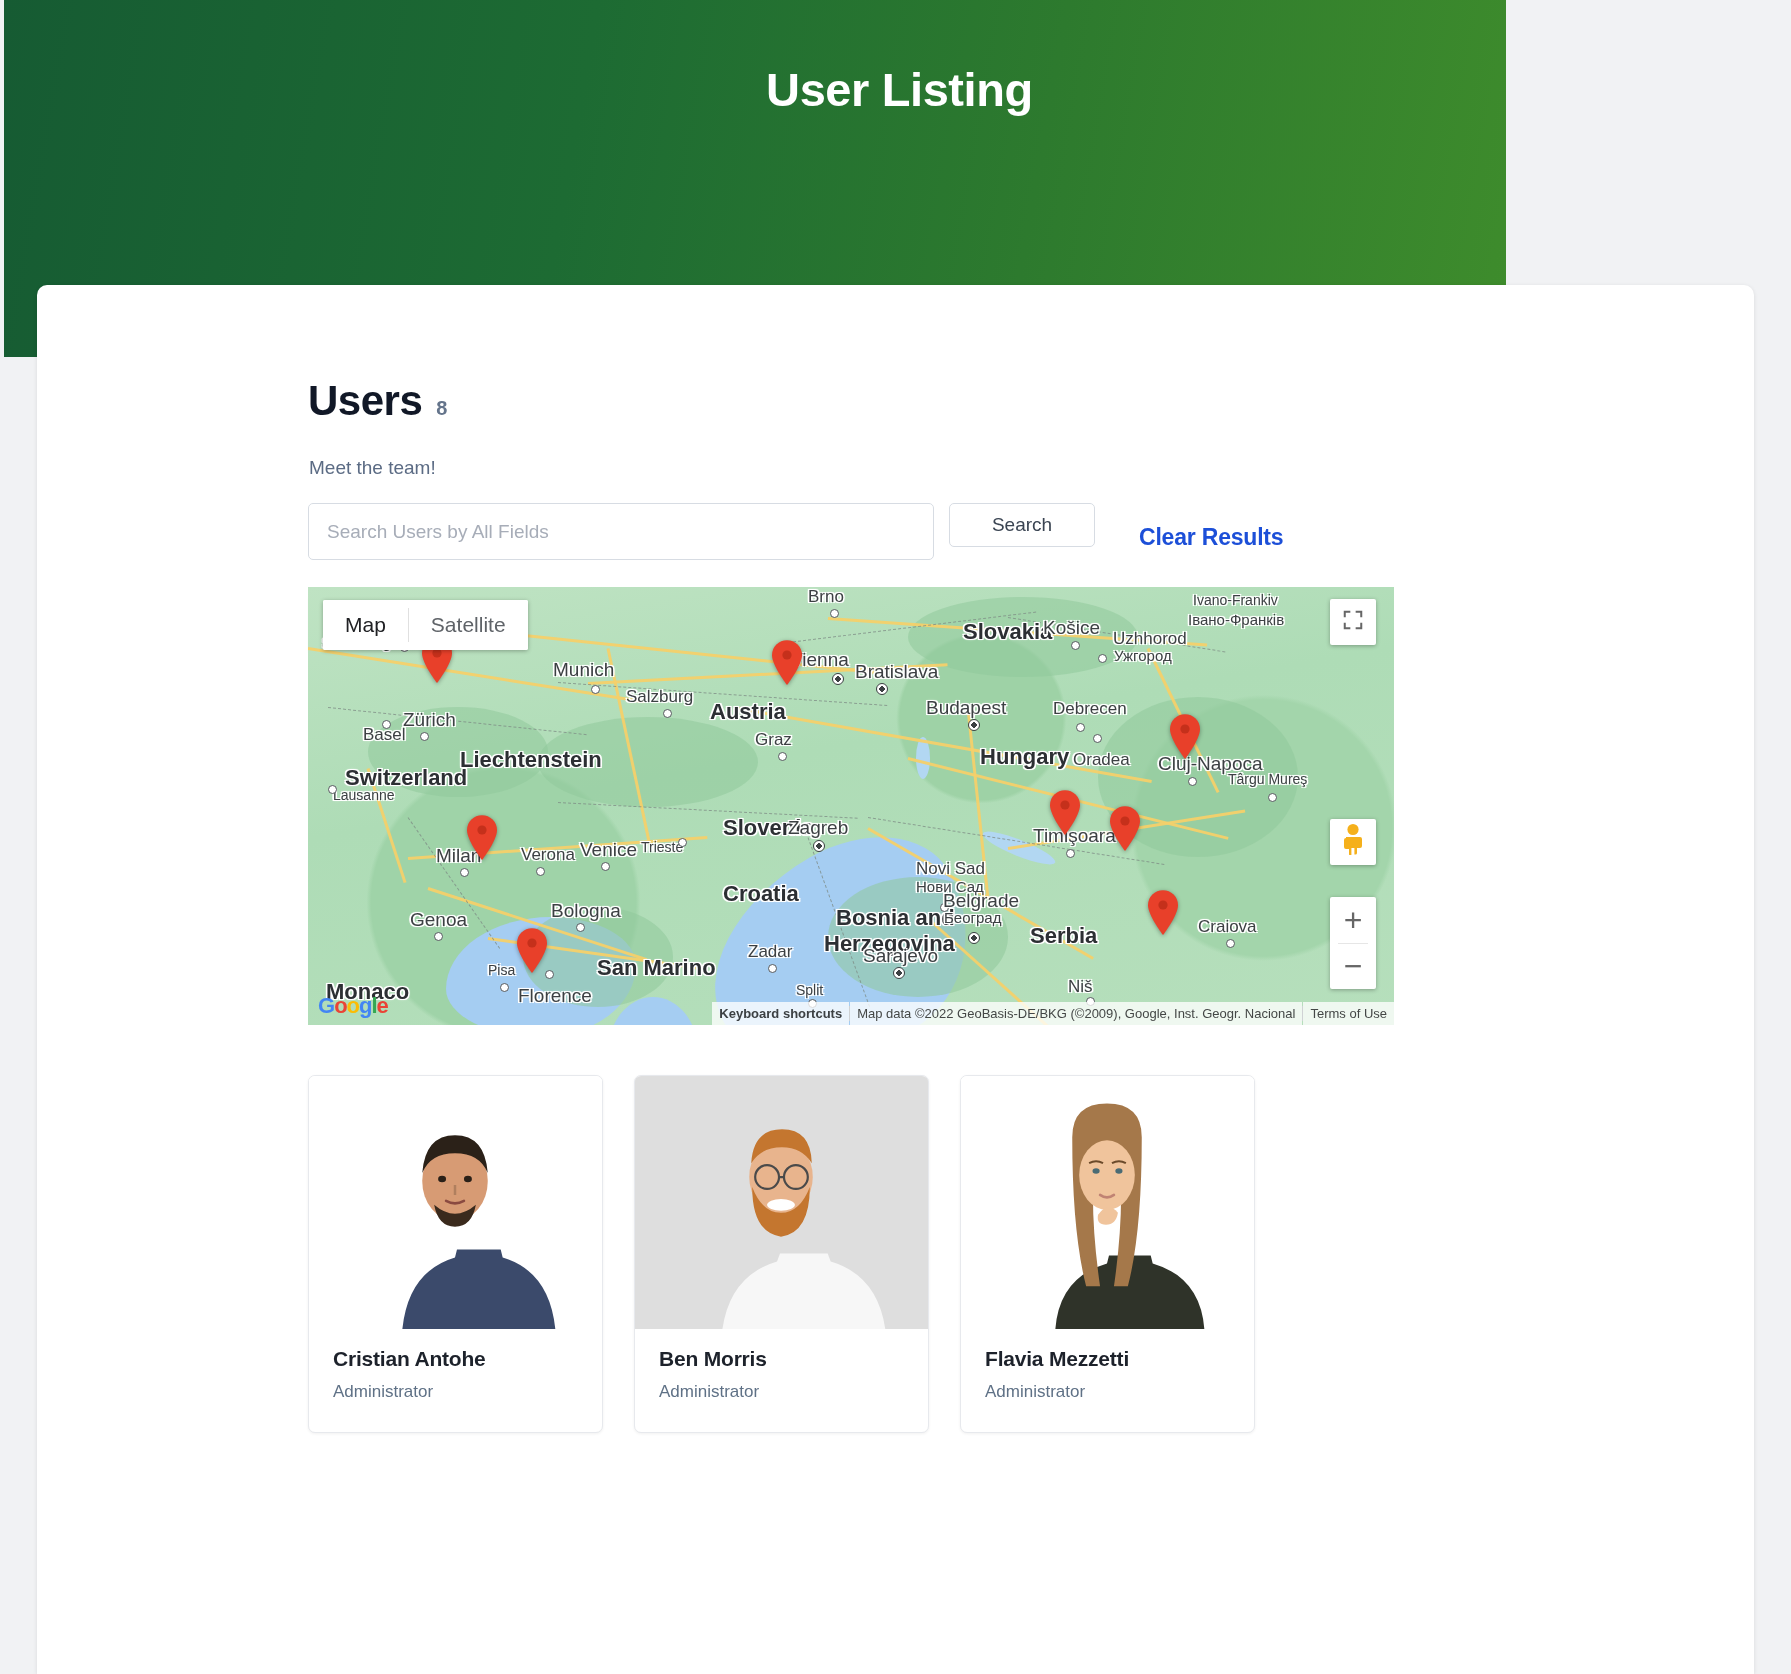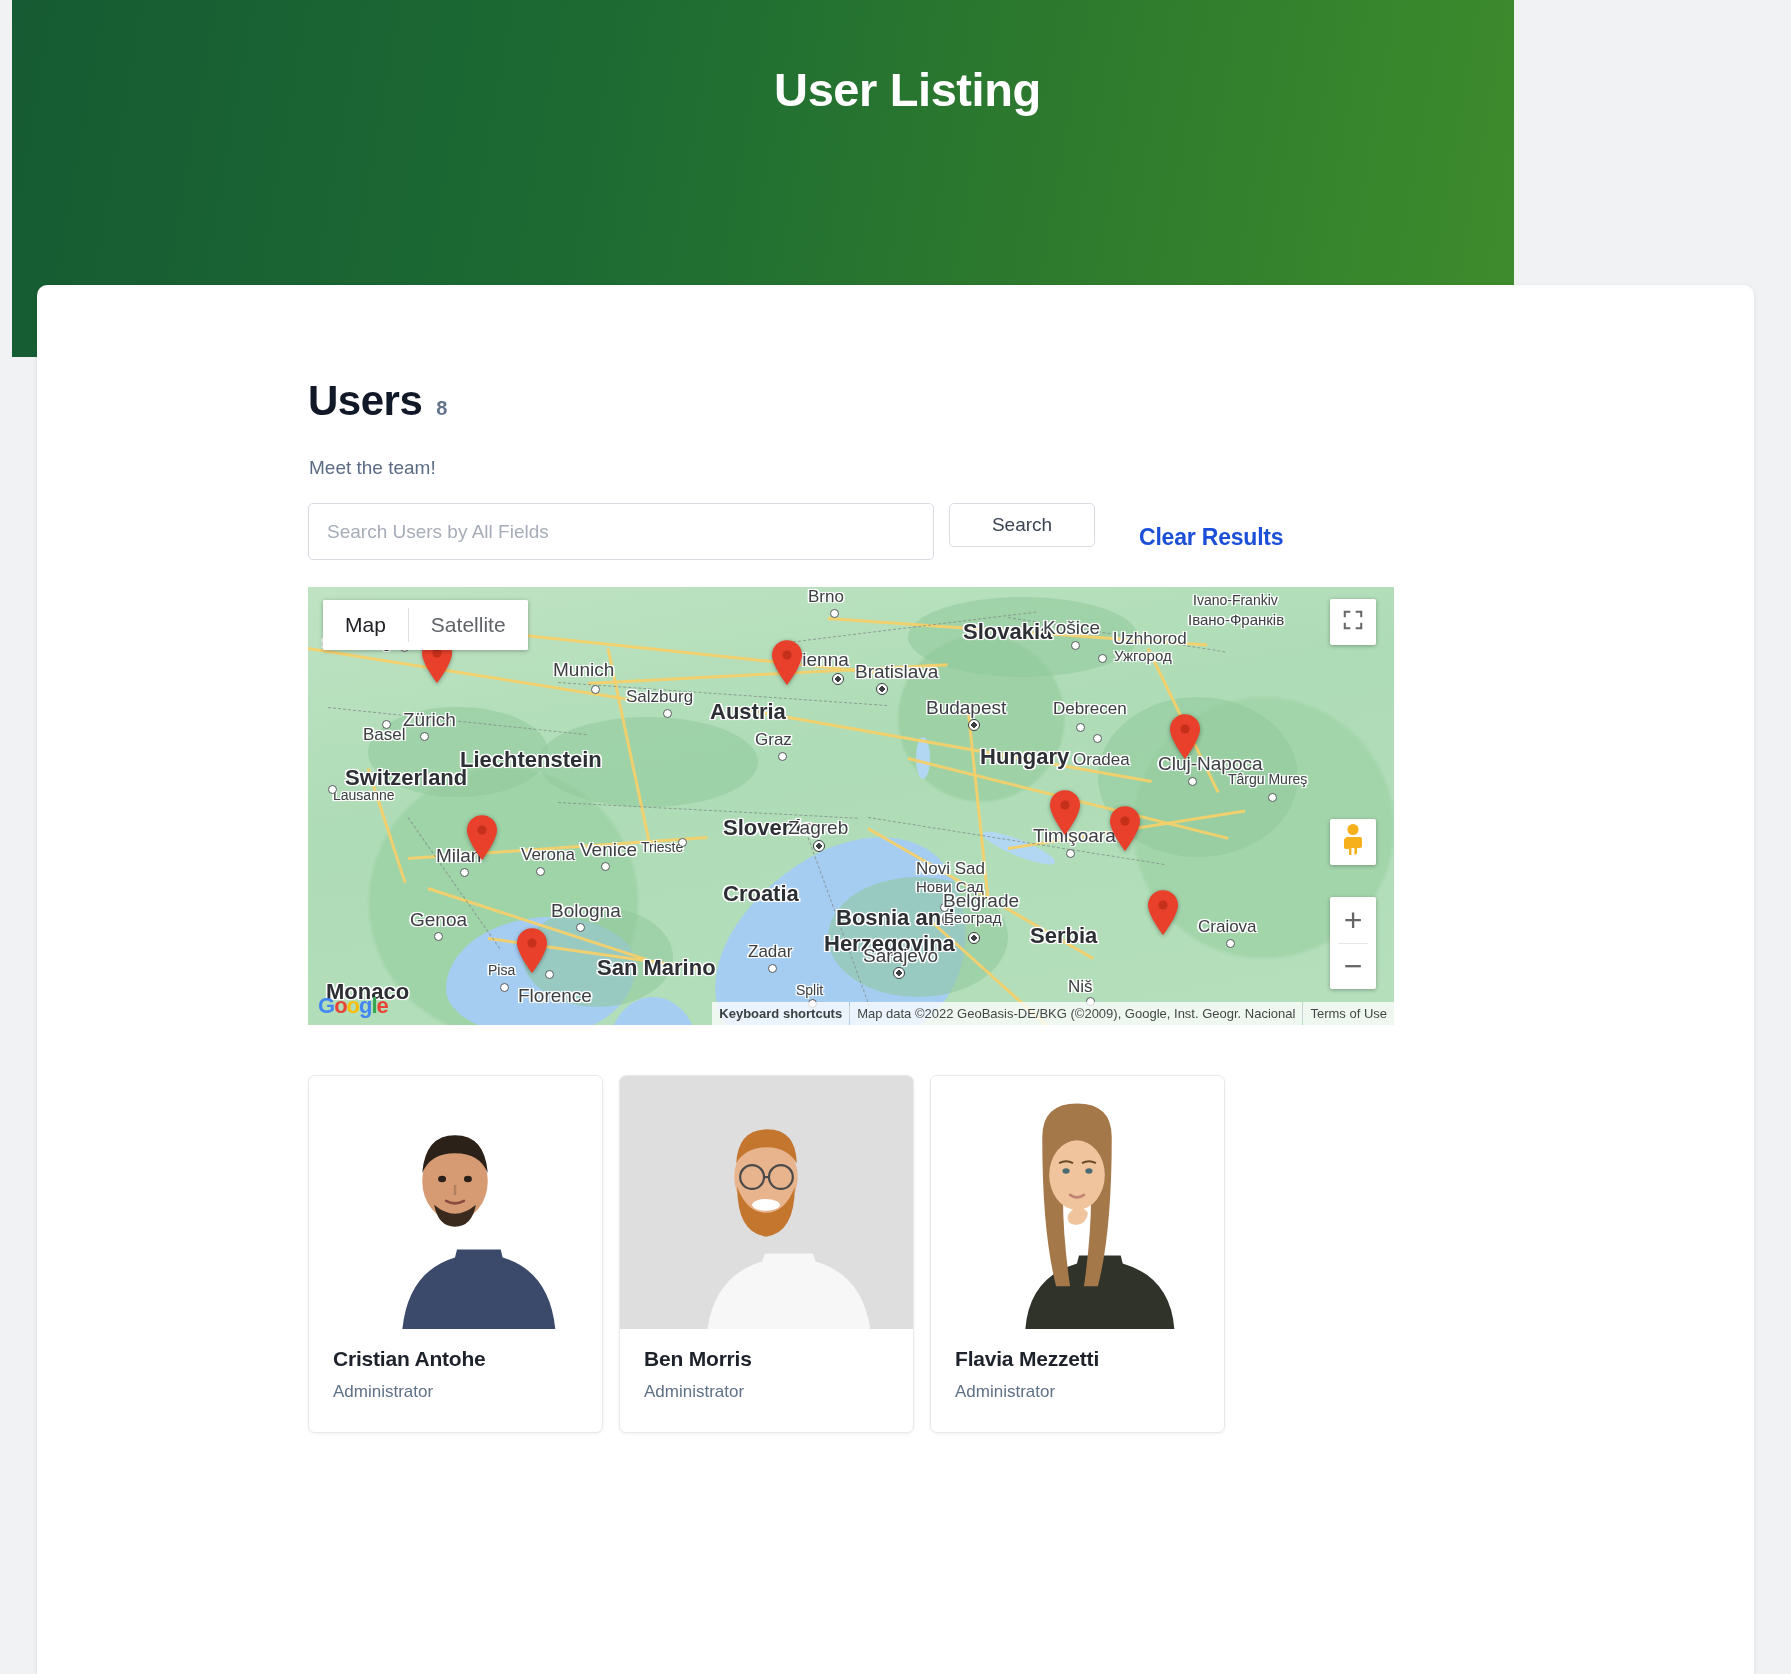--- a/index.html
+++ b/index.html
@@ -5,21 +5,21 @@
   * { box-sizing: border-box; margin: 0; padding: 0; }
   html, body {
     width: 1791px; height: 1674px;
     font-family: "Liberation Sans", sans-serif;
     background: #f1f2f4;
     overflow: hidden;
   }
 
   
   .page-header {
-    position: absolute; top: 0; left: 12px;
+    position: absolute; top: 0; left: 4px;
     width: 1502px; height: 357px;
     background: linear-gradient(100deg, #165b33 0%, #1d6b33 38%, #2d7a2e 68%, #3e8c2c 100%);
   }
   .page-header-title {
     position: absolute; top: 62px; left: 0; width: 1791px;
     text-align: center;
     color: #ffffff;
     font-size: 47px;
     font-weight: bold;
     letter-spacing: -0.4px;
@@ -257,21 +257,21 @@
     font-size: 13px; color: #444746;
     padding: 4px 7px;
     white-space: nowrap;
   }
   .attrib-seg.kb { font-weight: bold; color: #3c4043; }
   .attrib-div { width: 1px; height: 15px; background: #cfd2d4; }
 
   
   .cards {
     position: absolute; left: 271px; top: 790px;
-    display: flex; gap: 16px;
+    display: flex; gap: 31px;
   }
   .user-card {
     width: 295px;
     background: #ffffff;
     border: 1px solid #e7e9ed;
     border-radius: 7px;
     box-shadow: 0 1px 3px rgba(0,0,0,0.06);
     overflow: hidden;
     cursor: pointer;
   }

